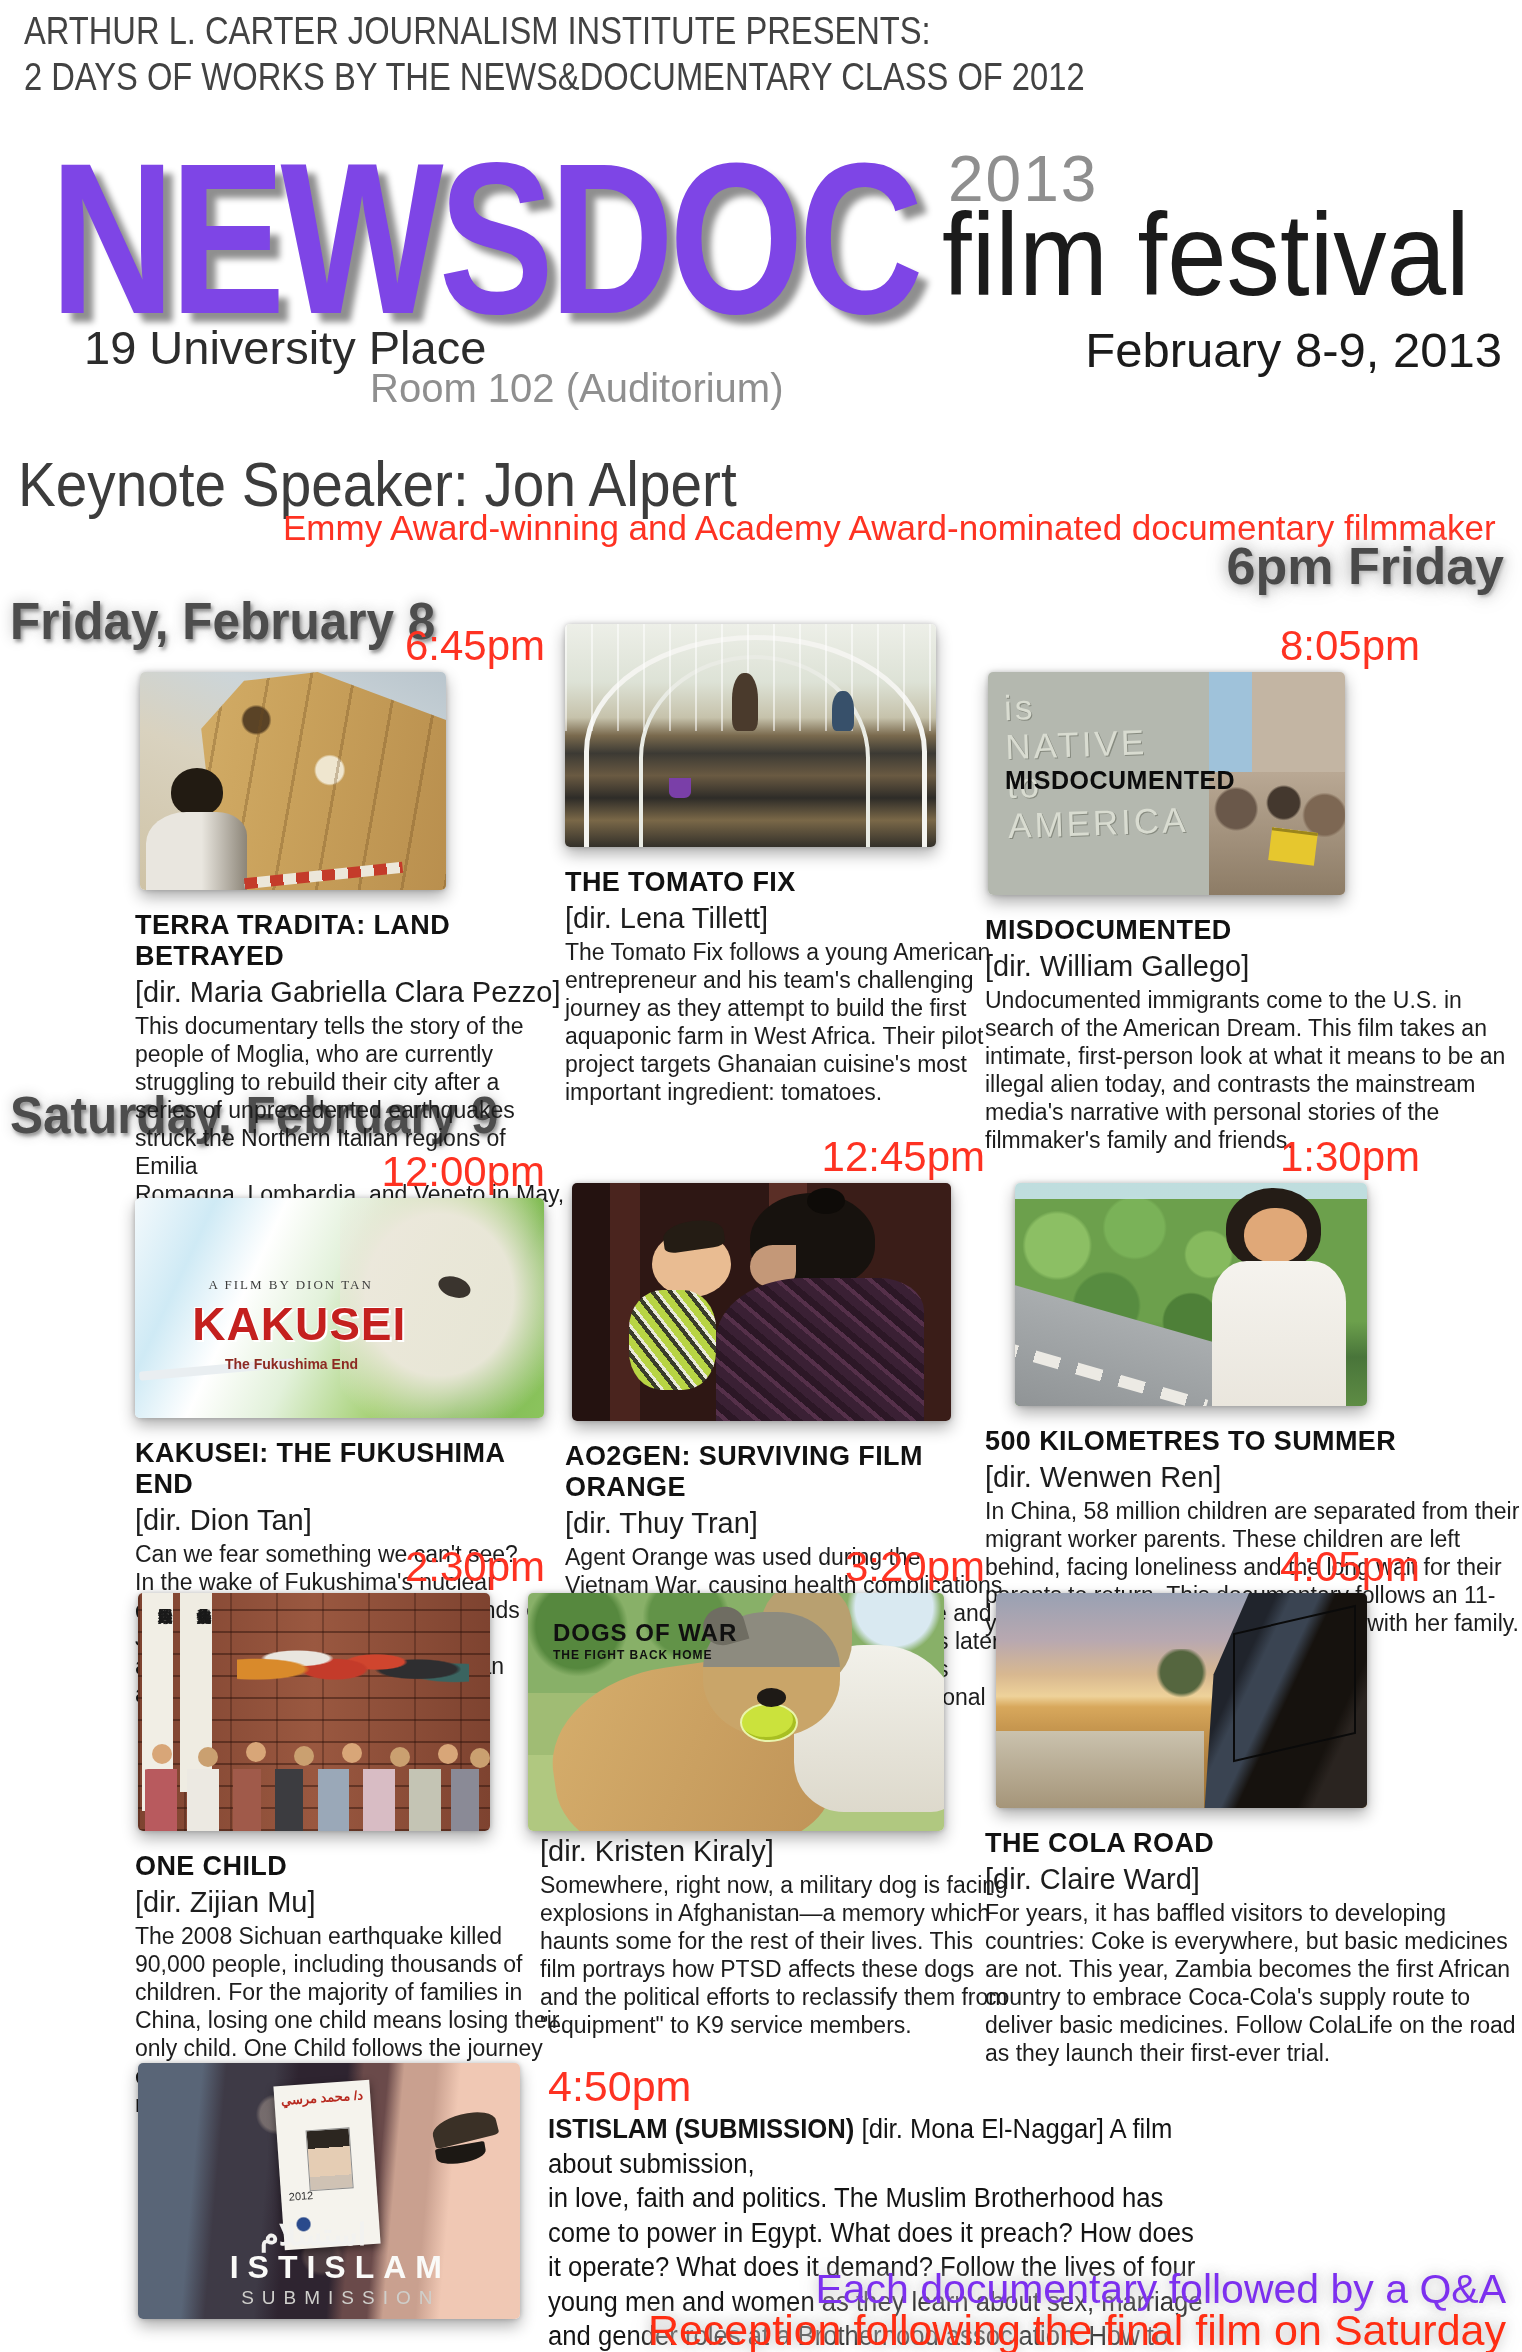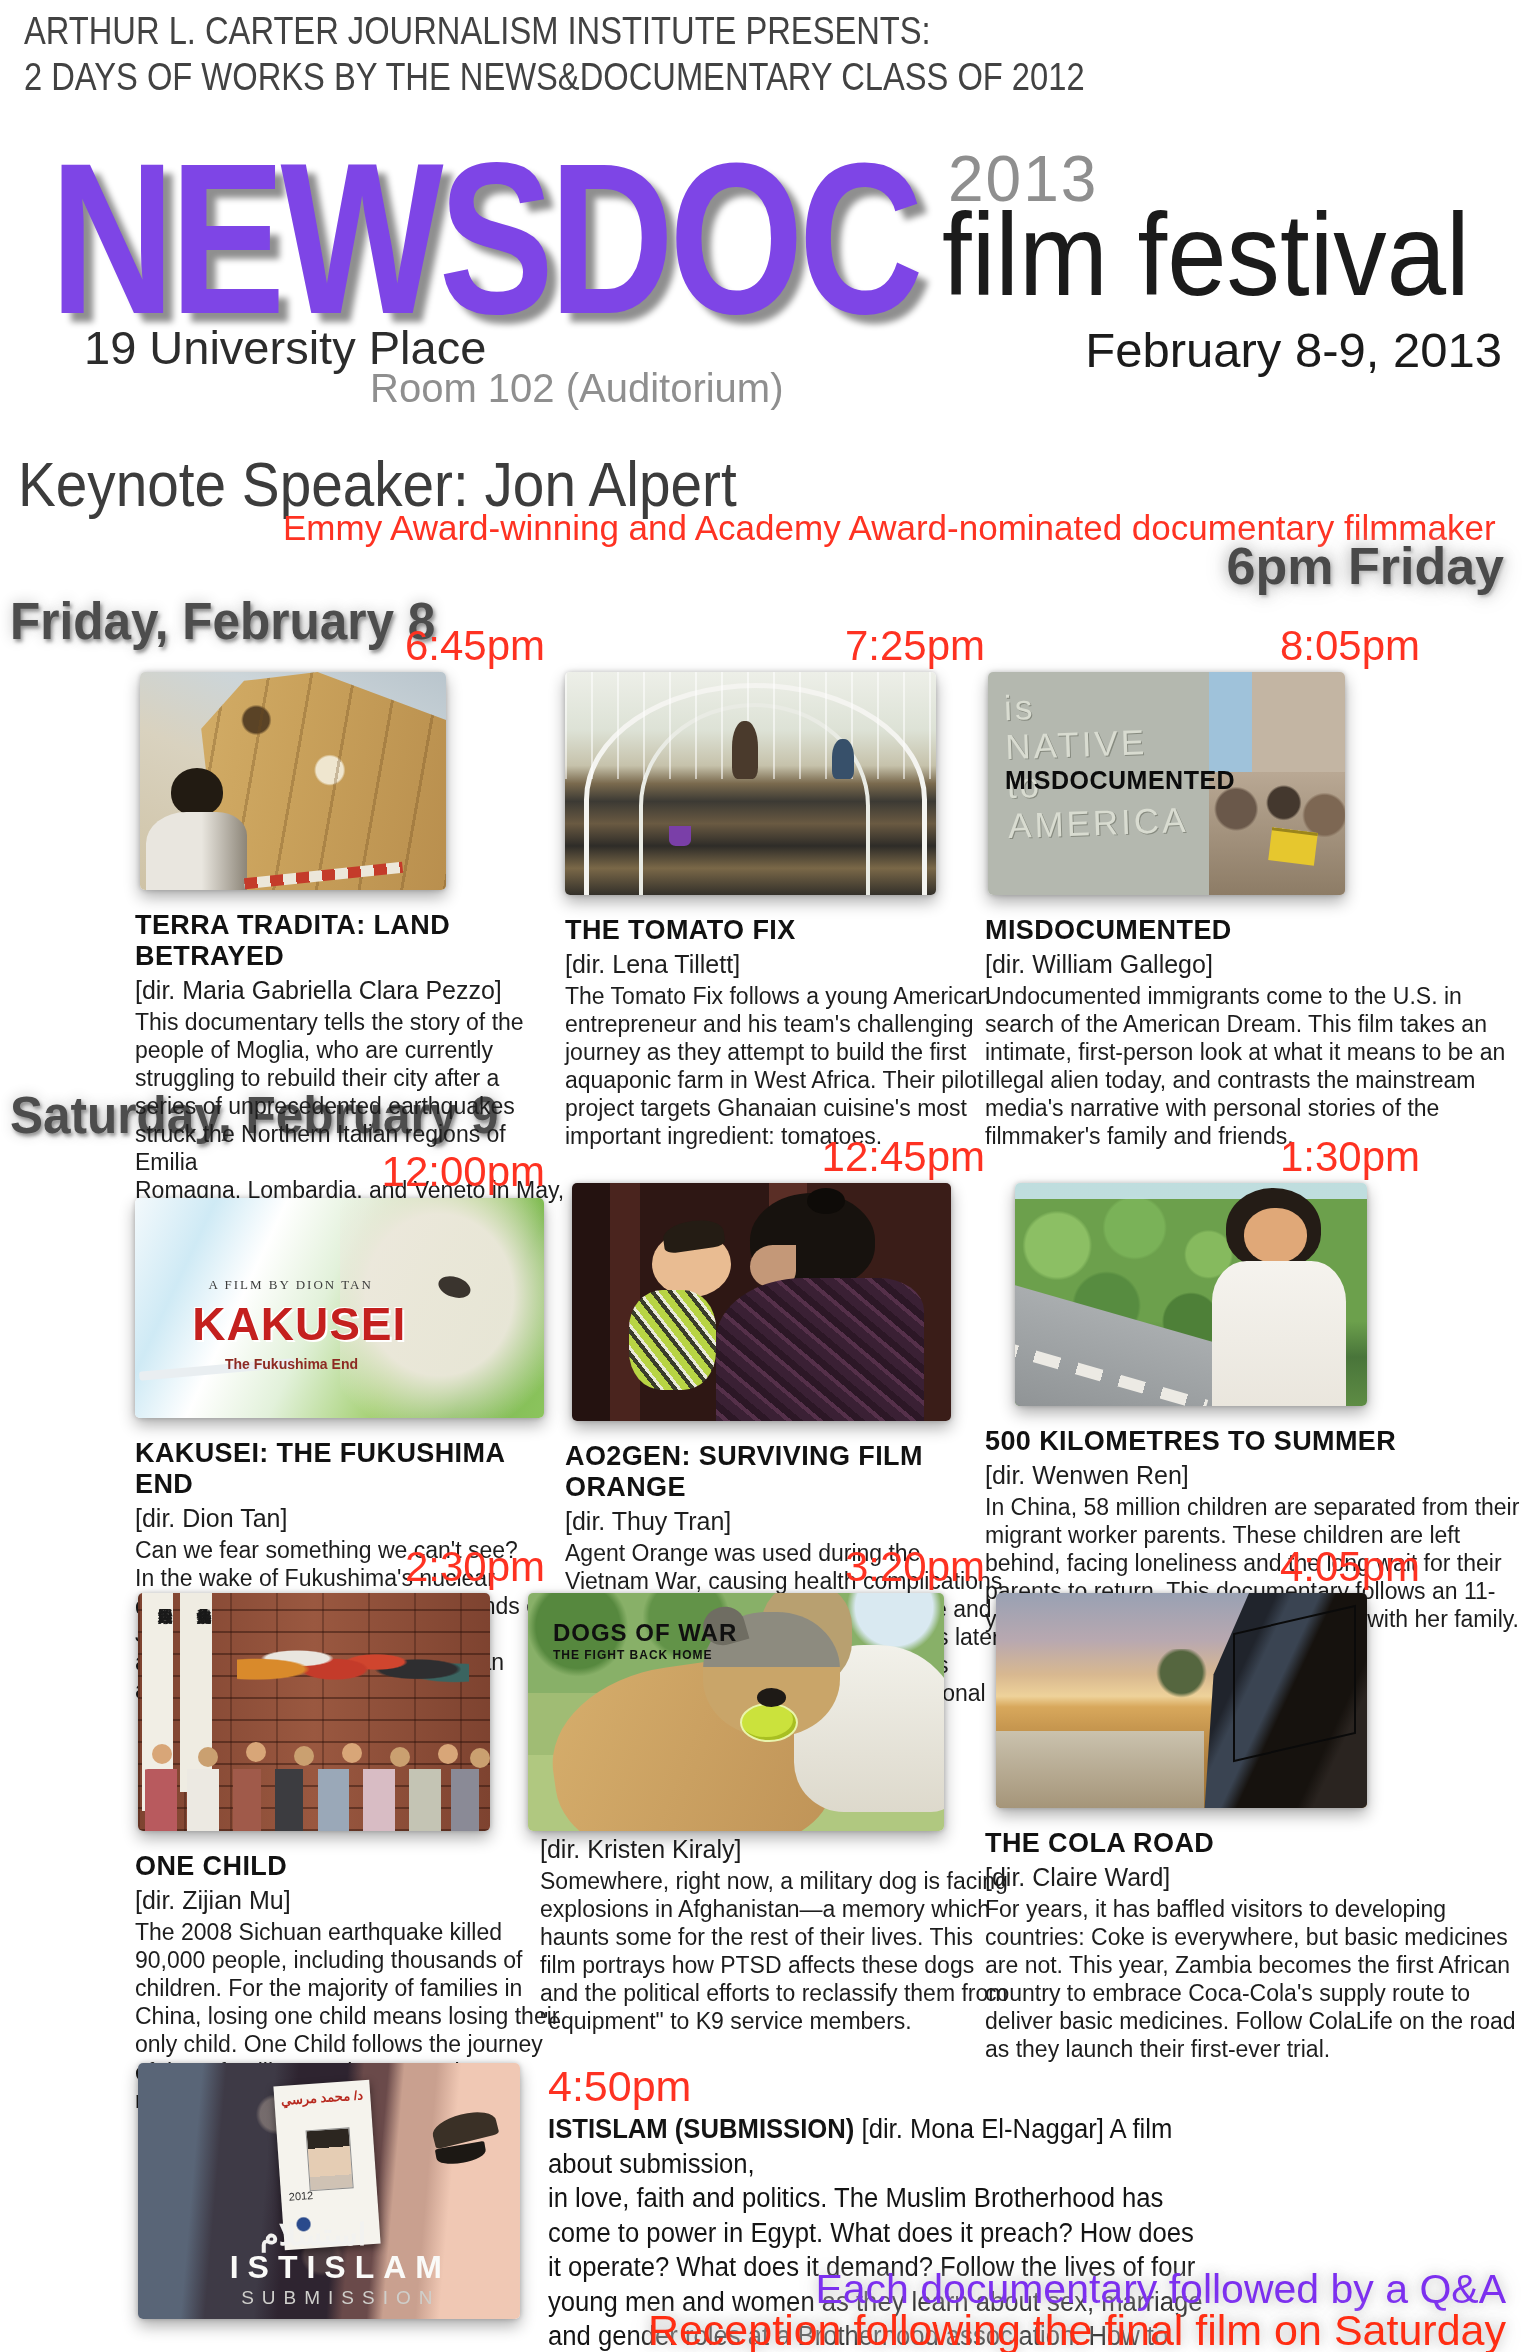--- a/index.html
+++ b/index.html
@@ -33,21 +33,21 @@
     text-shadow:2px 3px 4px rgba(40,40,40,.45),0 0 14px #c4c4c4;}
   #friday{top:592px}#saturday{top:1086px}
   
   .film{position:absolute;}
   .time{color:#fe3222;font-size:42px;line-height:1.05;margin-bottom:4px;text-align:right;}
   .c1 .time{width:410px}.c2 .time{width:420px}.c3 .time{width:435px}
   .thumb{position:relative;overflow:hidden;border-radius:5px;
     box-shadow:0 7px 16px rgba(0,0,0,.32),0 0 5px rgba(0,0,0,.2);}
   .thumb *{position:absolute;}
   .ftitle{font-weight:bold;font-size:27px;color:#121212;margin-top:20px;letter-spacing:.4px;}
-  .fdir{font-size:25px;color:#1d1d1d;margin-top:4px;}
+  .fdir{font-size:29px;color:#1d1d1d;margin-top:4px;}
   .fdesc{font-size:23px;color:#1d1d1d;margin-top:3px;line-height:1.22;white-space:pre-line;}
   
   .t-terra{background:linear-gradient(205deg,#b9c5cd 0%,#ccd5d9 28%,#d9d2bf 55%,#cfc3a6 100%);}
   .t-terra .church{inset:0;background:linear-gradient(100deg,#d7b26c 0%,#c9a15b 50%,#b98f4e 100%);
     clip-path:polygon(26% 100%,20% 26%,34% 4%,58% 0,100% 22%,100% 100%);}
   .t-terra .details{inset:0;background:
     repeating-linear-gradient(100deg,rgba(110,75,30,.30) 0 3px,transparent 3px 42px),
     radial-gradient(circle at 38% 22%,#5a4326 0 5%,transparent 6%),
     radial-gradient(circle at 62% 45%,#efe6cf 0 6%,transparent 7%);
     clip-path:polygon(26% 100%,20% 26%,34% 4%,58% 0,100% 22%,100% 100%);}
@@ -208,21 +208,20 @@
     <div class="photog-body"></div>
     <div class="tape"></div>
   </div>
   <div class="ftitle">TERRA TRADITA: LAND BETRAYED</div>
   <div class="fdir">[dir. Maria Gabriella Clara Pezzo]</div>
   <div class="fdesc">This documentary tells the story of the people of Moglia, who are currently struggling to rebuild their city after a series of unprecedented earthquakes struck the Northern Italian regions of Emilia
  Romagna, Lombardia, and Veneto in May, 2012.</div>
 </div>
 
 <div class="film c2" style="left:565px;top:624px;width:445px">
-  <div class="time">7:25pm</div>
   <div class="thumb t-tomato" style="width:371px;height:223px">
     <div class="arch1"></div>
     <div class="arch2"></div>
     <div class="ribs"></div>
     <div class="worker"></div>
     <div class="worker2"></div>
     <div class="bucket"></div>
   </div>
   <div class="ftitle">THE TOMATO FIX</div>
   <div class="fdir">[dir. Lena Tillett]</div>

